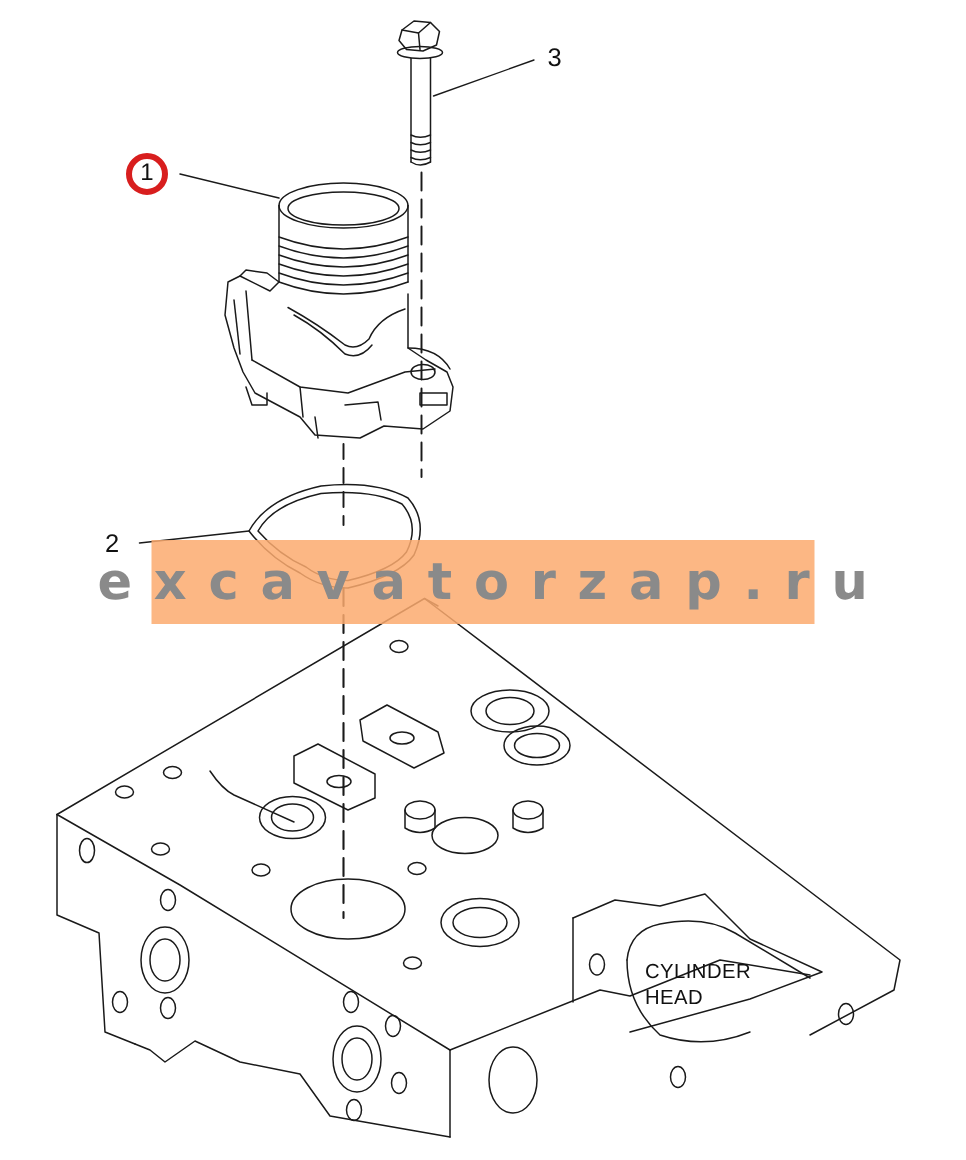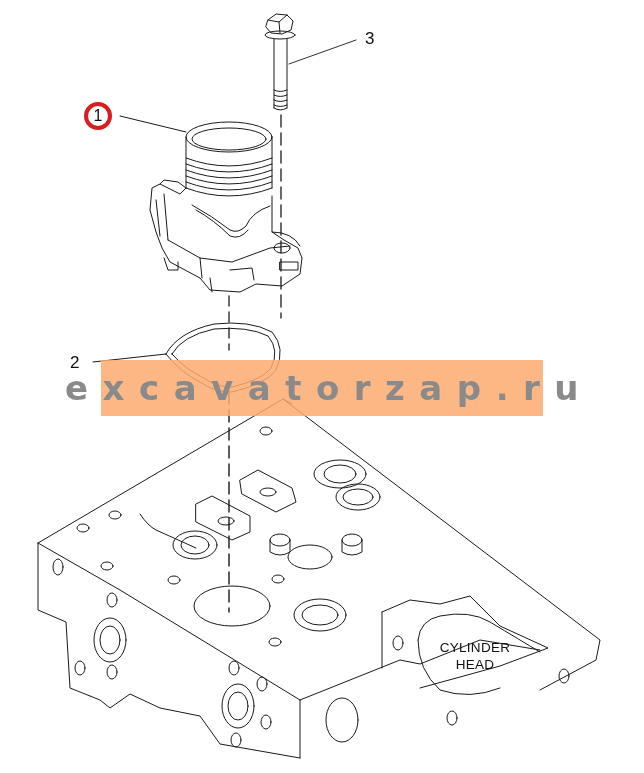--- a/index.html
+++ b/index.html
@@ -43,21 +43,20 @@
     letter-spacing: 14.5px;
     color: #8a8a8a;
     margin-left: 14px;
     white-space: nowrap;
   }
   .part-label {
     position: absolute;
     font-family: "Liberation Sans", sans-serif;
     font-size: 13.5px;
     color: #111;
-    text-align: center;
     line-height: 1.25;
     letter-spacing: 0.3px;
   }
 </style>
 </head>
 <body>
 
 <div class="canvas">
 
   <svg class="drawing" viewBox="0 0 644 773" xmlns="http://www.w3.org/2000/svg" fill="none" stroke="#1a1a1a" stroke-width="1" stroke-linecap="round" stroke-linejoin="round">

